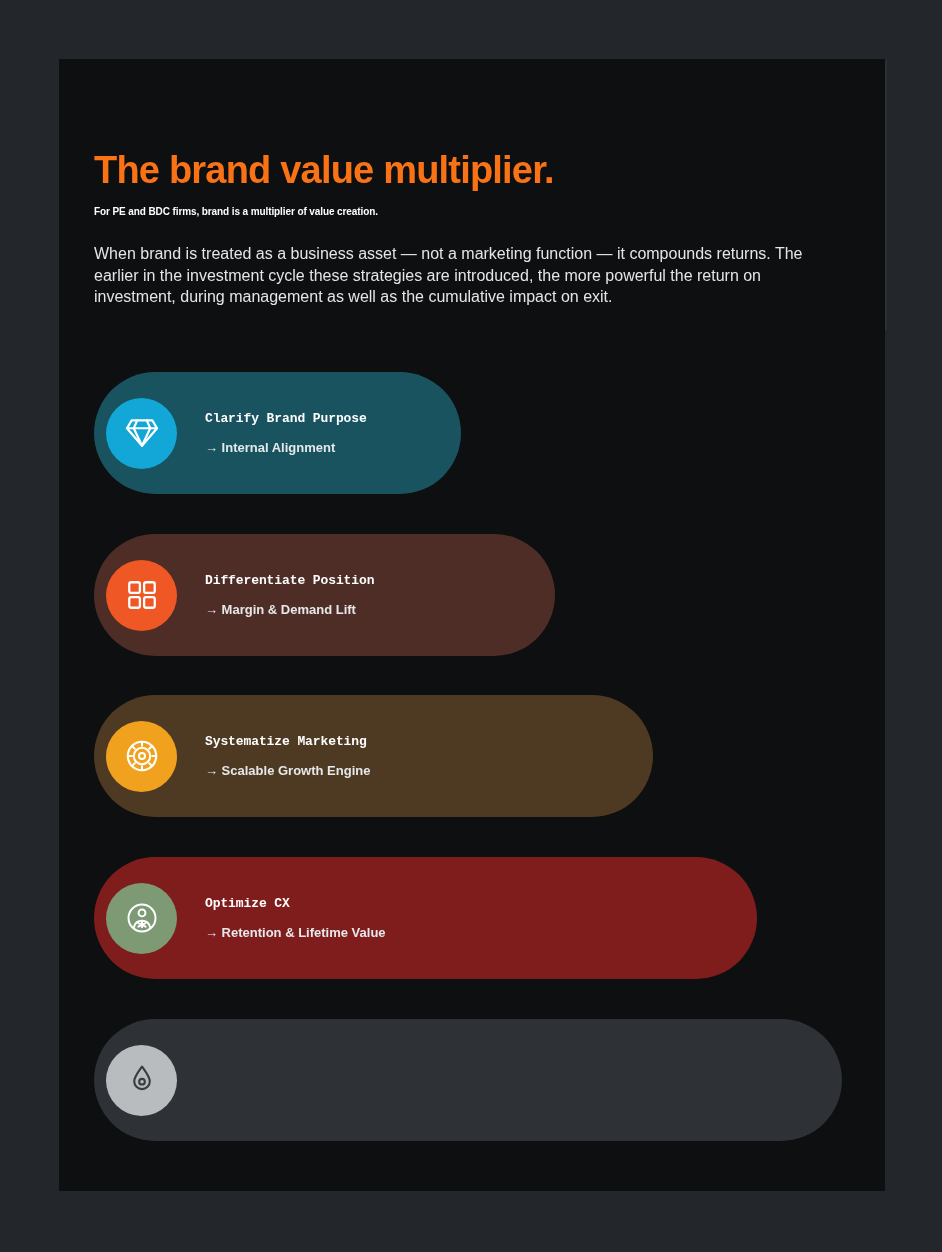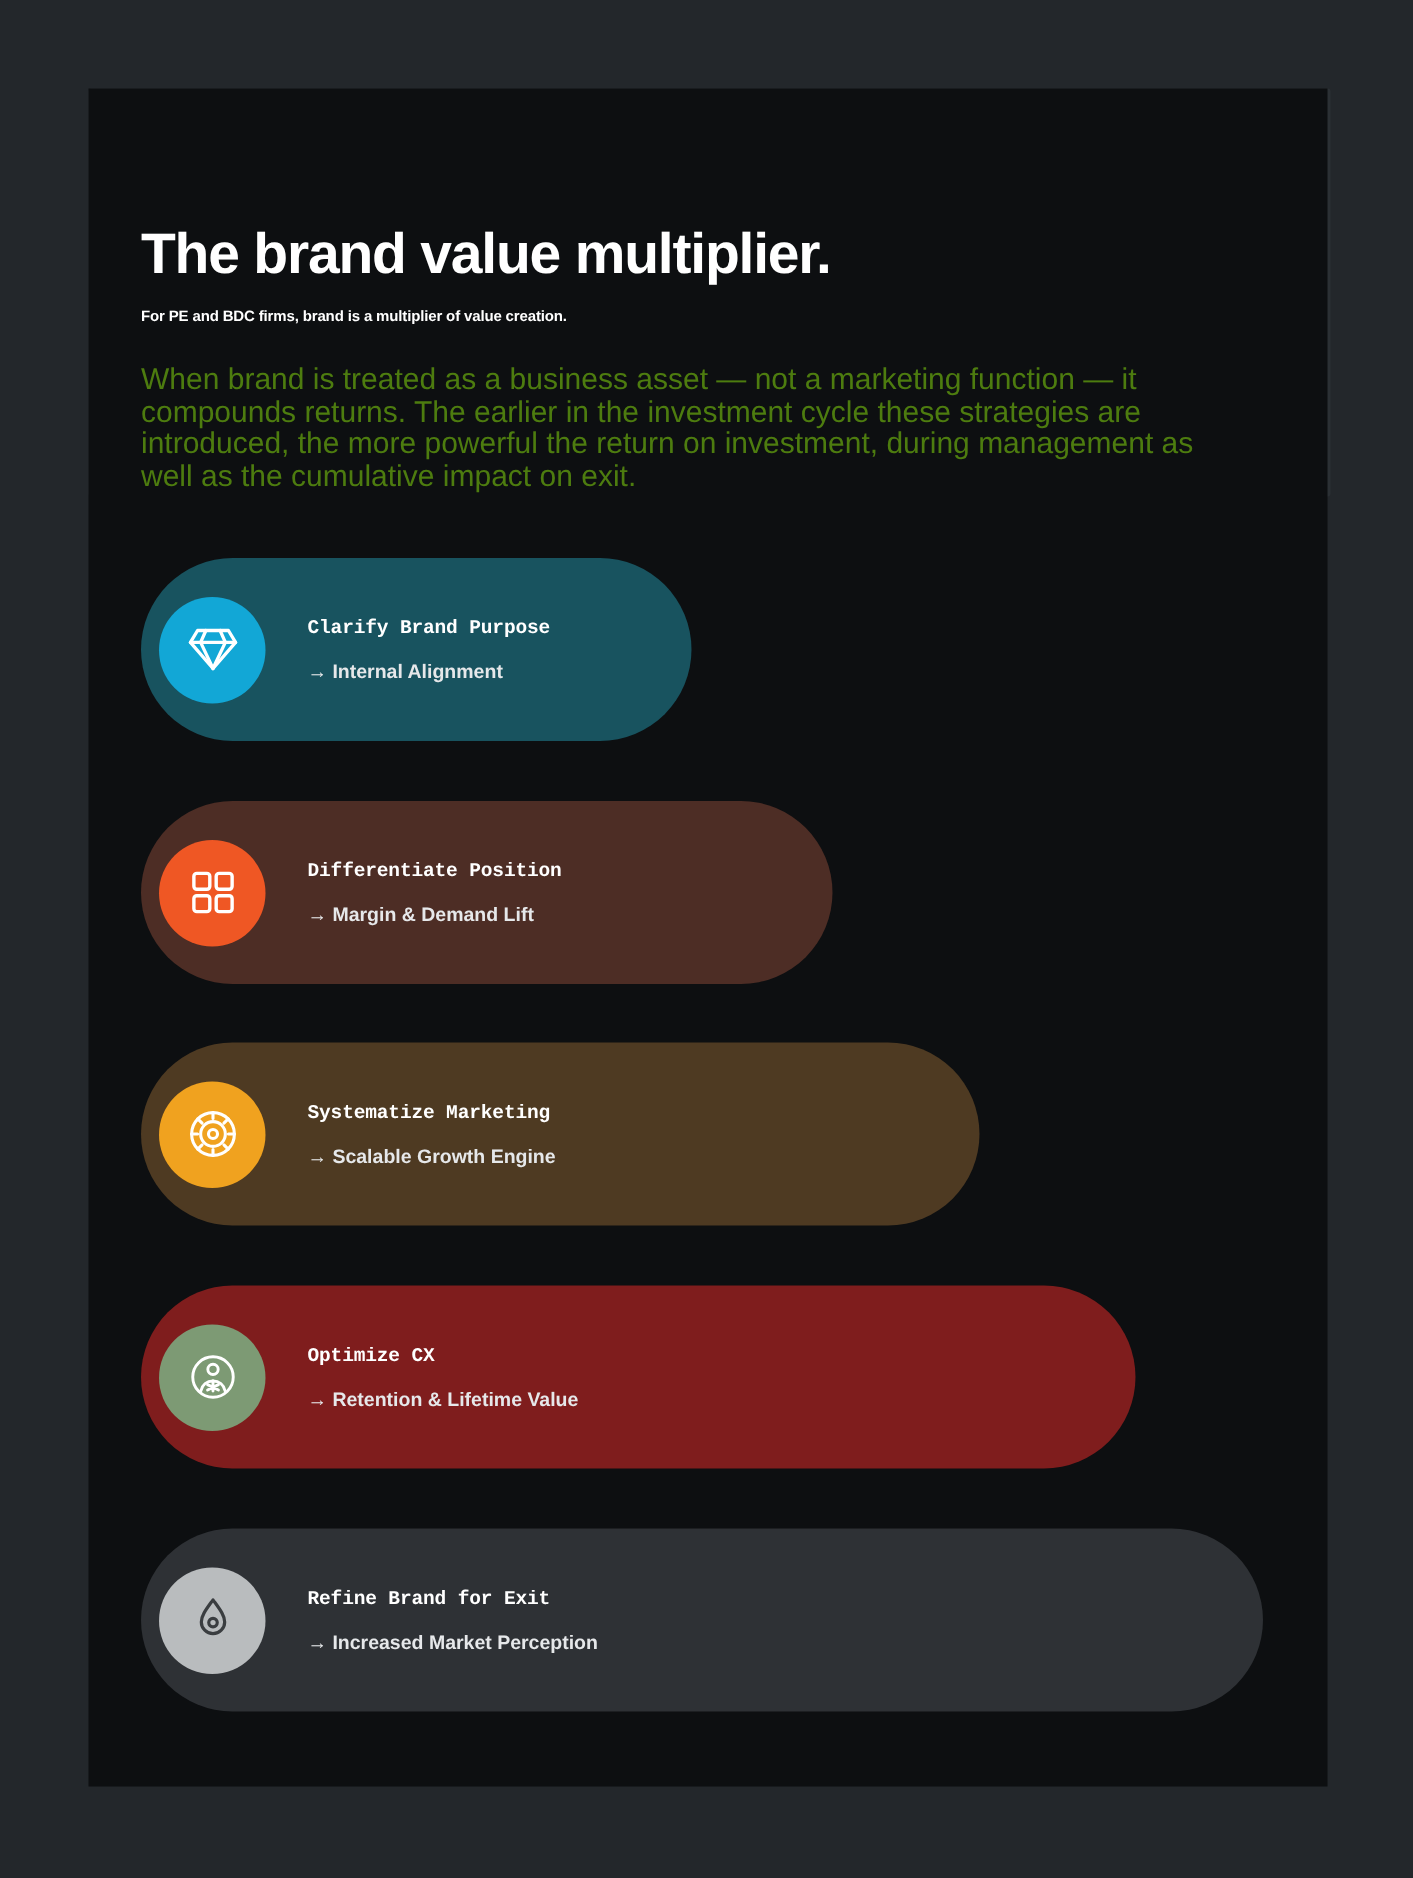--- a/index.html
+++ b/index.html
@@ -75,43 +75,43 @@
     color: #ffffff;
     font-size: 17.5px;
     font-weight: bold;
     letter-spacing: -0.2px;
   }
   
   .title {
     position: absolute;
     left: 35px;
     top: 90px;
-    color: #ffffff;
+    color: #f97316;
     font-size: 38px;
     font-weight: bold;
     letter-spacing: -0.8px;
     margin: 0;
   }
   .subtitle {
     position: absolute;
     left: 35px;
     top: 147px;
     color: #ffffff;
     font-size: 10px;
     font-weight: bold;
     letter-spacing: -0.1px;
     margin: 0;
   }
   .body-copy {
     position: absolute;
     left: 35px;
     top: 184px;
     width: 715px;
-    color: #4d7c0f;
-    font-size: 20px;
+    color: #e5e5e5;
+    font-size: 16px;
     line-height: 21.5px;
     margin: 0;
   }
   
   .pill {
     position: absolute;
     left: 35px;
     height: 122px;
     border-radius: 61px;
     display: flex;
@@ -216,21 +216,17 @@
             <p class="pill-sub">→ Retention &amp; Lifetime Value</p>
           </div>
         </div>
         <div class="pill" style="width: 748px; top: 960px; background: rgb(46, 49, 53);">
           <div class="pill-icon" style="background: rgb(185, 188, 190);">
             <svg width="34" height="34" viewBox="0 0 24 24" fill="none" stroke="#3a3d40" stroke-width="1.5" stroke-linejoin="round" stroke-linecap="round">
         <path d="M12 2.5c3 4.2 5.5 7.3 5.5 10.4A5.5 5.5 0 0 1 12 18.4a5.5 5.5 0 0 1-5.5-5.5C6.5 9.8 9 6.7 12 2.5z"></path>
         <circle cx="12" cy="13.2" r="2"></circle>
             </svg>
           </div>
-          <div class="pill-text">
-            <p class="pill-title">Refine Brand for Exit</p>
-            <p class="pill-sub">→ Increased Market Perception</p>
-          </div>
         </div>
       </div>
 
   </div>
 </div>
 
 </body></html>

